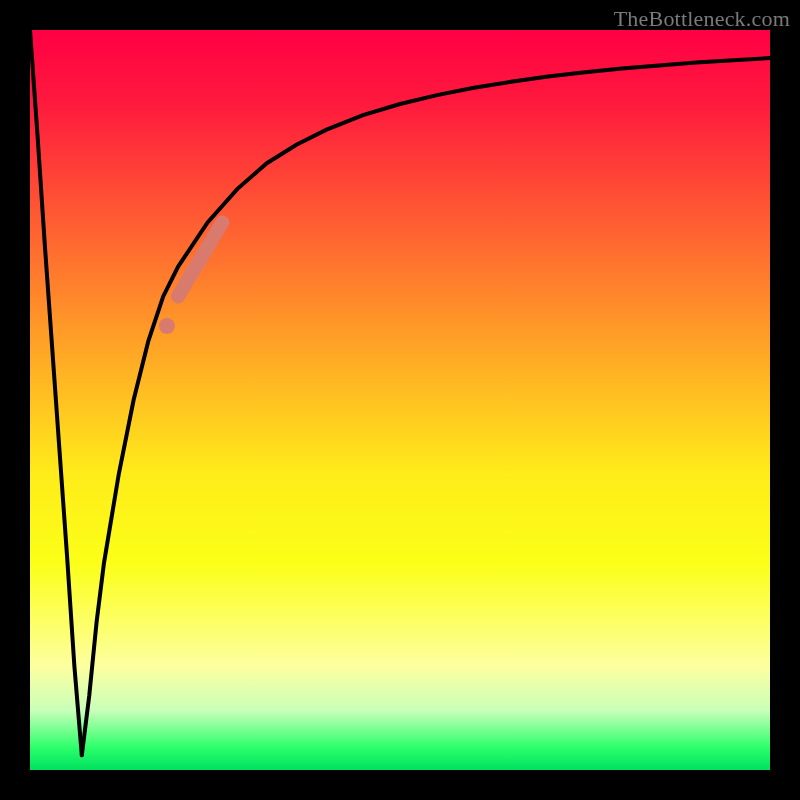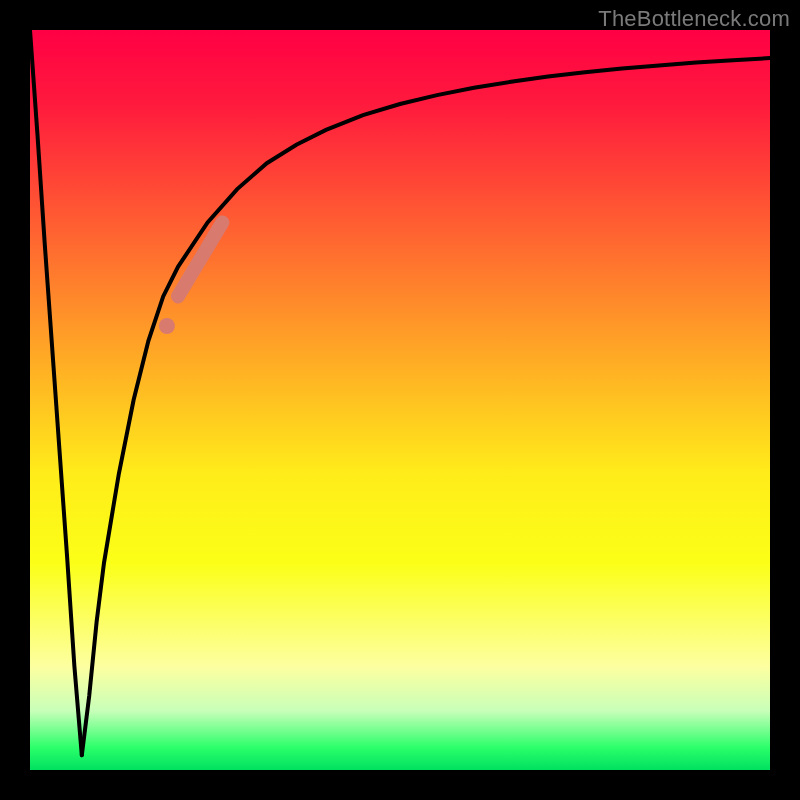--- a/index.html
+++ b/index.html
@@ -9,20 +9,21 @@
     height: 800px;
     background: #000;
     font-family: Arial, Helvetica, sans-serif;
     overflow: hidden;
   }
   .frame {
     position: relative;
     width: 800px;
     height: 800px;
     background: #000;
+    font-family: Liberation Serif, serif;
   }
   .plot-area {
     position: absolute;
     left: 30px;
     top: 30px;
     width: 740px;
     height: 740px;
     background: linear-gradient(to bottom,
       #ff0044 0%,
       #ff1a3d 10%,

